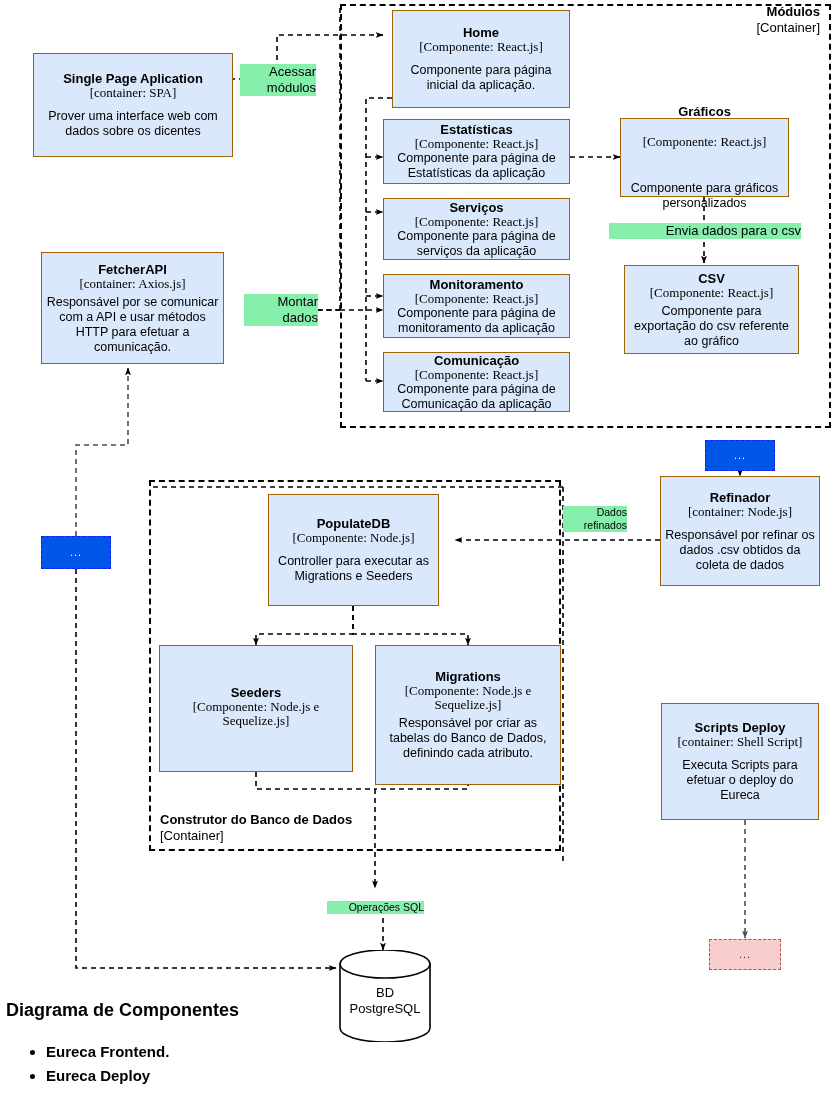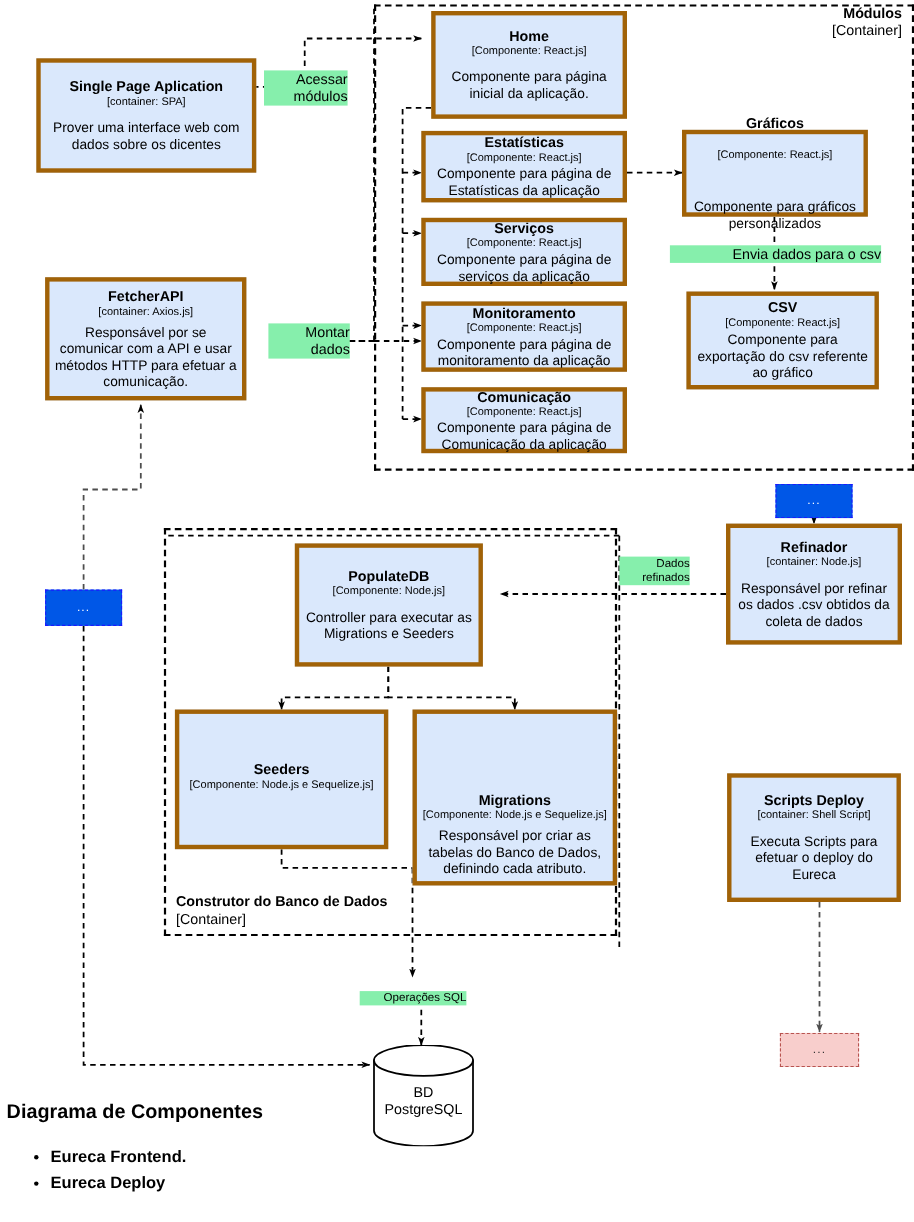--- a/index.html
+++ b/index.html
@@ -8,28 +8,28 @@
     font-family:"Liberation Sans", sans-serif;
     color:#000000;
     -webkit-font-smoothing:antialiased;
   }
   #canvas{position:absolute;inset:0;width:831px;height:1111px;}
   svg#wires{position:absolute;left:0;top:0;width:831px;height:1111px;pointer-events:none;}
 
   .box{
     position:absolute;
     background:#dae8fc;
-    border:4px solid #a16207;
+    border:1px solid #a16207;
     box-sizing:border-box;
     text-align:center;
     display:flex;flex-direction:column;align-items:center;justify-content:center;
     padding:3px 4px;
   }
   .box .ttl{font-weight:bold;font-size:13px;line-height:15px;}
-  .box .tech{font-size:10px;line-height:14px;}
+  .box .tech{font-size:13px;line-height:14px;font-family:Liberation Serif, serif;}
   .box .desc{font-size:12.5px;line-height:15px;}
   .gap{height:9px;}
   .gap-s{height:4px;}
 
   .container-box{
     position:absolute;
     border:2px dashed #000000;
     box-sizing:border-box;
     background:transparent;
   }
@@ -213,21 +213,21 @@
     <div class="gap"></div>
     <div class="desc">Controller para executar as Migrations e Seeders</div>
   </div>
 
   <div class="box" style="left:159px;top:645px;width:194px;height:127px;">
     <div class="ttl">Seeders</div>
     <div class="tech">[Componente: Node.js e Sequelize.js]</div>
     <div class="gap-s"></div>
   </div>
 
-  <div class="box" style="left:375px;top:645px;width:186px;height:160px;justify-content:flex-end;">
+  <div class="box" style="left:375px;top:645px;width:186px;height:140px;">
     <div class="ttl">Migrations</div>
     <div class="tech">[Componente: Node.js e Sequelize.js]</div>
     <div class="gap-s"></div>
     <div class="desc">Responsável por criar as tabelas do Banco de Dados, definindo cada atributo.</div>
   </div>
 
   <div class="box" style="left:661px;top:703px;width:158px;height:117px;">
     <div class="ttl">Scripts Deploy</div>
     <div class="tech">[container: Shell Script]</div>
     <div class="gap"></div>

